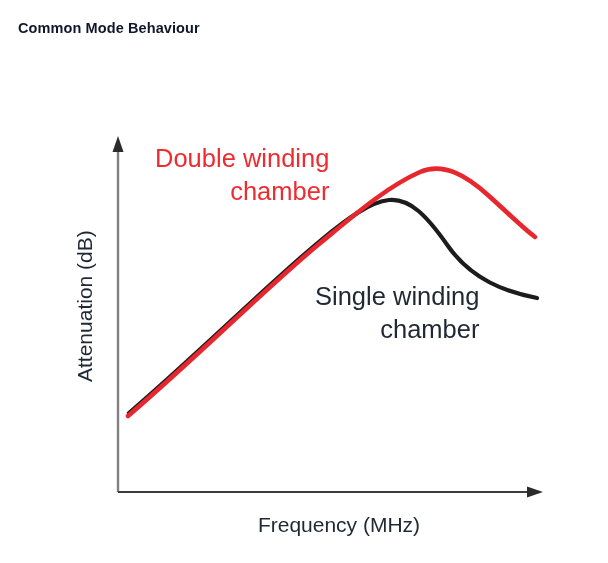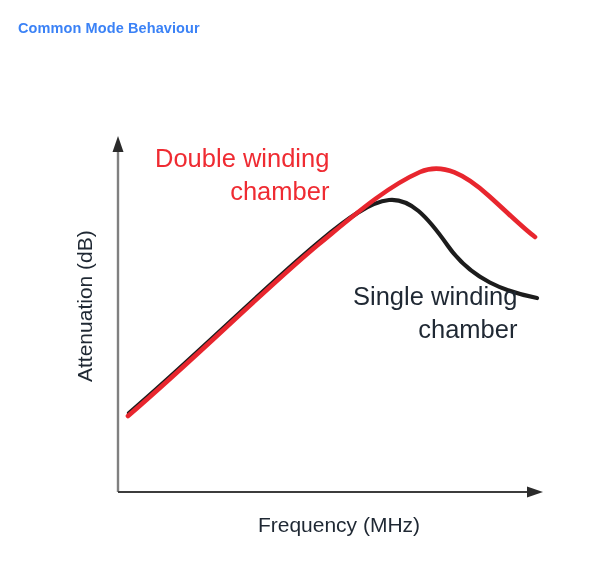--- a/index.html
+++ b/index.html
@@ -15,21 +15,21 @@
     font-family: "Liberation Sans", sans-serif;
     -webkit-font-smoothing: antialiased;
   }
 
   #page-title {
     position: absolute;
     left: 18px;
     top: 20px;
     font-size: 14.5px;
     font-weight: bold;
-    color: #3b82f6;
+    color: #0f172a;
     letter-spacing: 0.1px;
     white-space: nowrap;
   }
 
   #figure {
     position: absolute;
     left: 0;
     top: 0;
     width: 608px;
     height: 563px;
@@ -78,21 +78,20 @@
   }
   #label-double {
     left: 155px;
     top: 142px;
     color: #ef2b32;
   }
   #label-single {
     left: 315px;
     top: 280px;
     color: #1f2833;
-    margin-left: 38px;
   }
 </style>
 </head>
 <body>
 
 <div id="page-title">Common Mode Behaviour</div>
 
 <div id="figure">
   <svg class="svg-root" viewBox="0 0 608 563">
 

